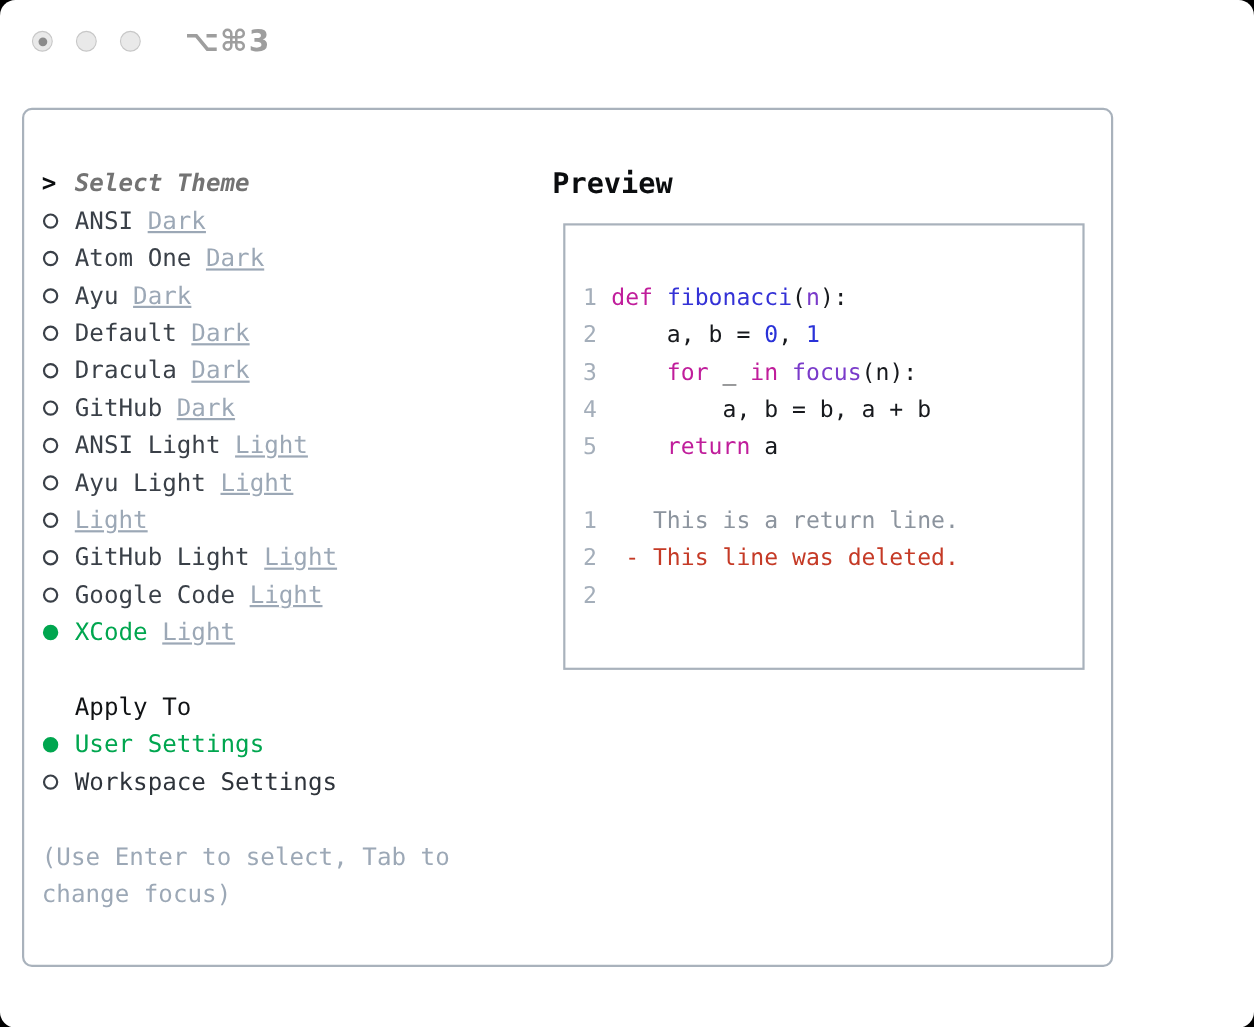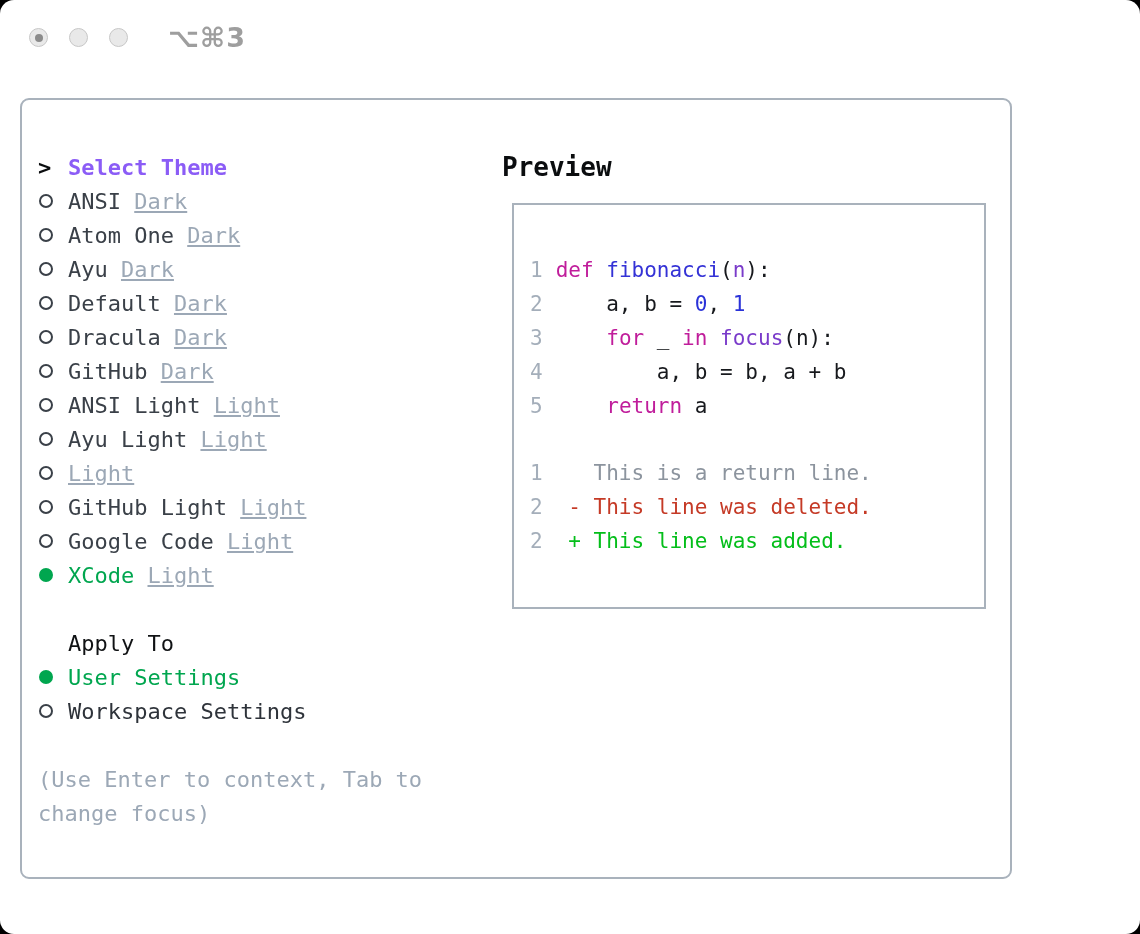--- a/index.html
+++ b/index.html
@@ -22,21 +22,21 @@
   .panel{position:absolute;left:20px;top:98px;width:992px;height:781px;
     box-sizing:border-box;border:2px solid var(--border);border-radius:9px;background:#fff;}
   
   .theme-col{position:absolute;left:16px;top:50px;width:440px;font-size:22px;}
   .row{height:34px;display:flex;align-items:center;}
   .marker{width:30px;display:flex;align-items:center;flex:0 0 30px;}
   .radio{width:14px;height:14px;box-sizing:border-box;border:2px solid var(--label);
     border-radius:50%;margin-left:1px;}
   .radio.sel{background:var(--green);border-color:var(--green);}
   .caret{font-weight:bold;color:#0b0d0f;}
-  .hdr{font-weight:bold;color:#8b5cf6;white-space:pre;}
+  .hdr{font-weight:bold;color:#737373;white-space:pre;font-style:italic;}
   .subhdr{color:#101214;white-space:pre;}
   .tname{color:var(--label);white-space:pre;}
   .tname.sel{color:var(--green);}
   .tvariant{color:var(--muted);white-space:pre;text-decoration:underline;}
   .spacer{height:34px;}
   .hint{color:var(--muted);white-space:pre;}
   
   .preview-title{position:absolute;left:480px;top:50px;height:34px;display:flex;
     align-items:center;font-weight:bold;font-size:26px;color:#0b0d0f;}
   .preview-box{position:absolute;left:490px;top:103px;width:474px;height:406px;
@@ -176,37 +176,37 @@
           <span class="tname sel">User Settings</span>
         </div>
         <div class="row">
           <span class="marker">
             <span class="radio"></span>
           </span>
           <span class="tname" style="color: rgb(46, 51, 58);">Workspace Settings</span>
         </div>
         <div class="spacer"></div>
         <div class="row">
-          <span class="hint">(Use Enter to context, Tab to</span>
+          <span class="hint">(Use Enter to select, Tab to</span>
         </div>
         <div class="row">
           <span class="hint">change focus)</span>
         </div>
       </div>
 
     <div class="preview-title">Preview</div>
 
     <div class="preview-box">
       <div class="codewrap" id="codewrap">
           <div class="cl"><span class="ln">1</span><span class="gap"></span><span class="tok-keyword">def</span><span class="tok-plain"> </span><span class="tok-func">fibonacci</span><span class="tok-plain">(</span><span class="tok-purple">n</span><span class="tok-plain">):</span></div>
           <div class="cl"><span class="ln">2</span><span class="gap"></span><span class="tok-plain">    a, b = </span><span class="tok-number">0</span><span class="tok-plain">, </span><span class="tok-number">1</span></div>
           <div class="cl"><span class="ln">3</span><span class="gap"></span><span class="tok-plain">    </span><span class="tok-keyword">for</span><span class="tok-plain"> _ </span><span class="tok-keyword">in</span><span class="tok-plain"> </span><span class="tok-purple">focus</span><span class="tok-plain">(n):</span></div>
           <div class="cl"><span class="ln">4</span><span class="gap"></span><span class="tok-plain">        a, b = b, a + b</span></div>
           <div class="cl"><span class="ln">5</span><span class="gap"></span><span class="tok-plain">    </span><span class="tok-keyword">return</span><span class="tok-plain"> a</span></div>
           <div class="dspacer"></div>
           <div class="cl"><span class="ln">1</span><span class="gap"></span><span class="diff-context">   This is a return line.</span></div>
           <div class="cl"><span class="ln">2</span><span class="gap"></span><span class="diff-deleted"> - This line was deleted.</span></div>
-          <div class="cl"><span class="ln">2</span><span class="gap"></span><span class="diff-added"> + This line was added.</span></div>
+          <div class="cl"><span class="ln">2</span><span class="gap"></span></div>
         </div>
     </div>
 
   </div>
 </div>
 
 </body></html>

